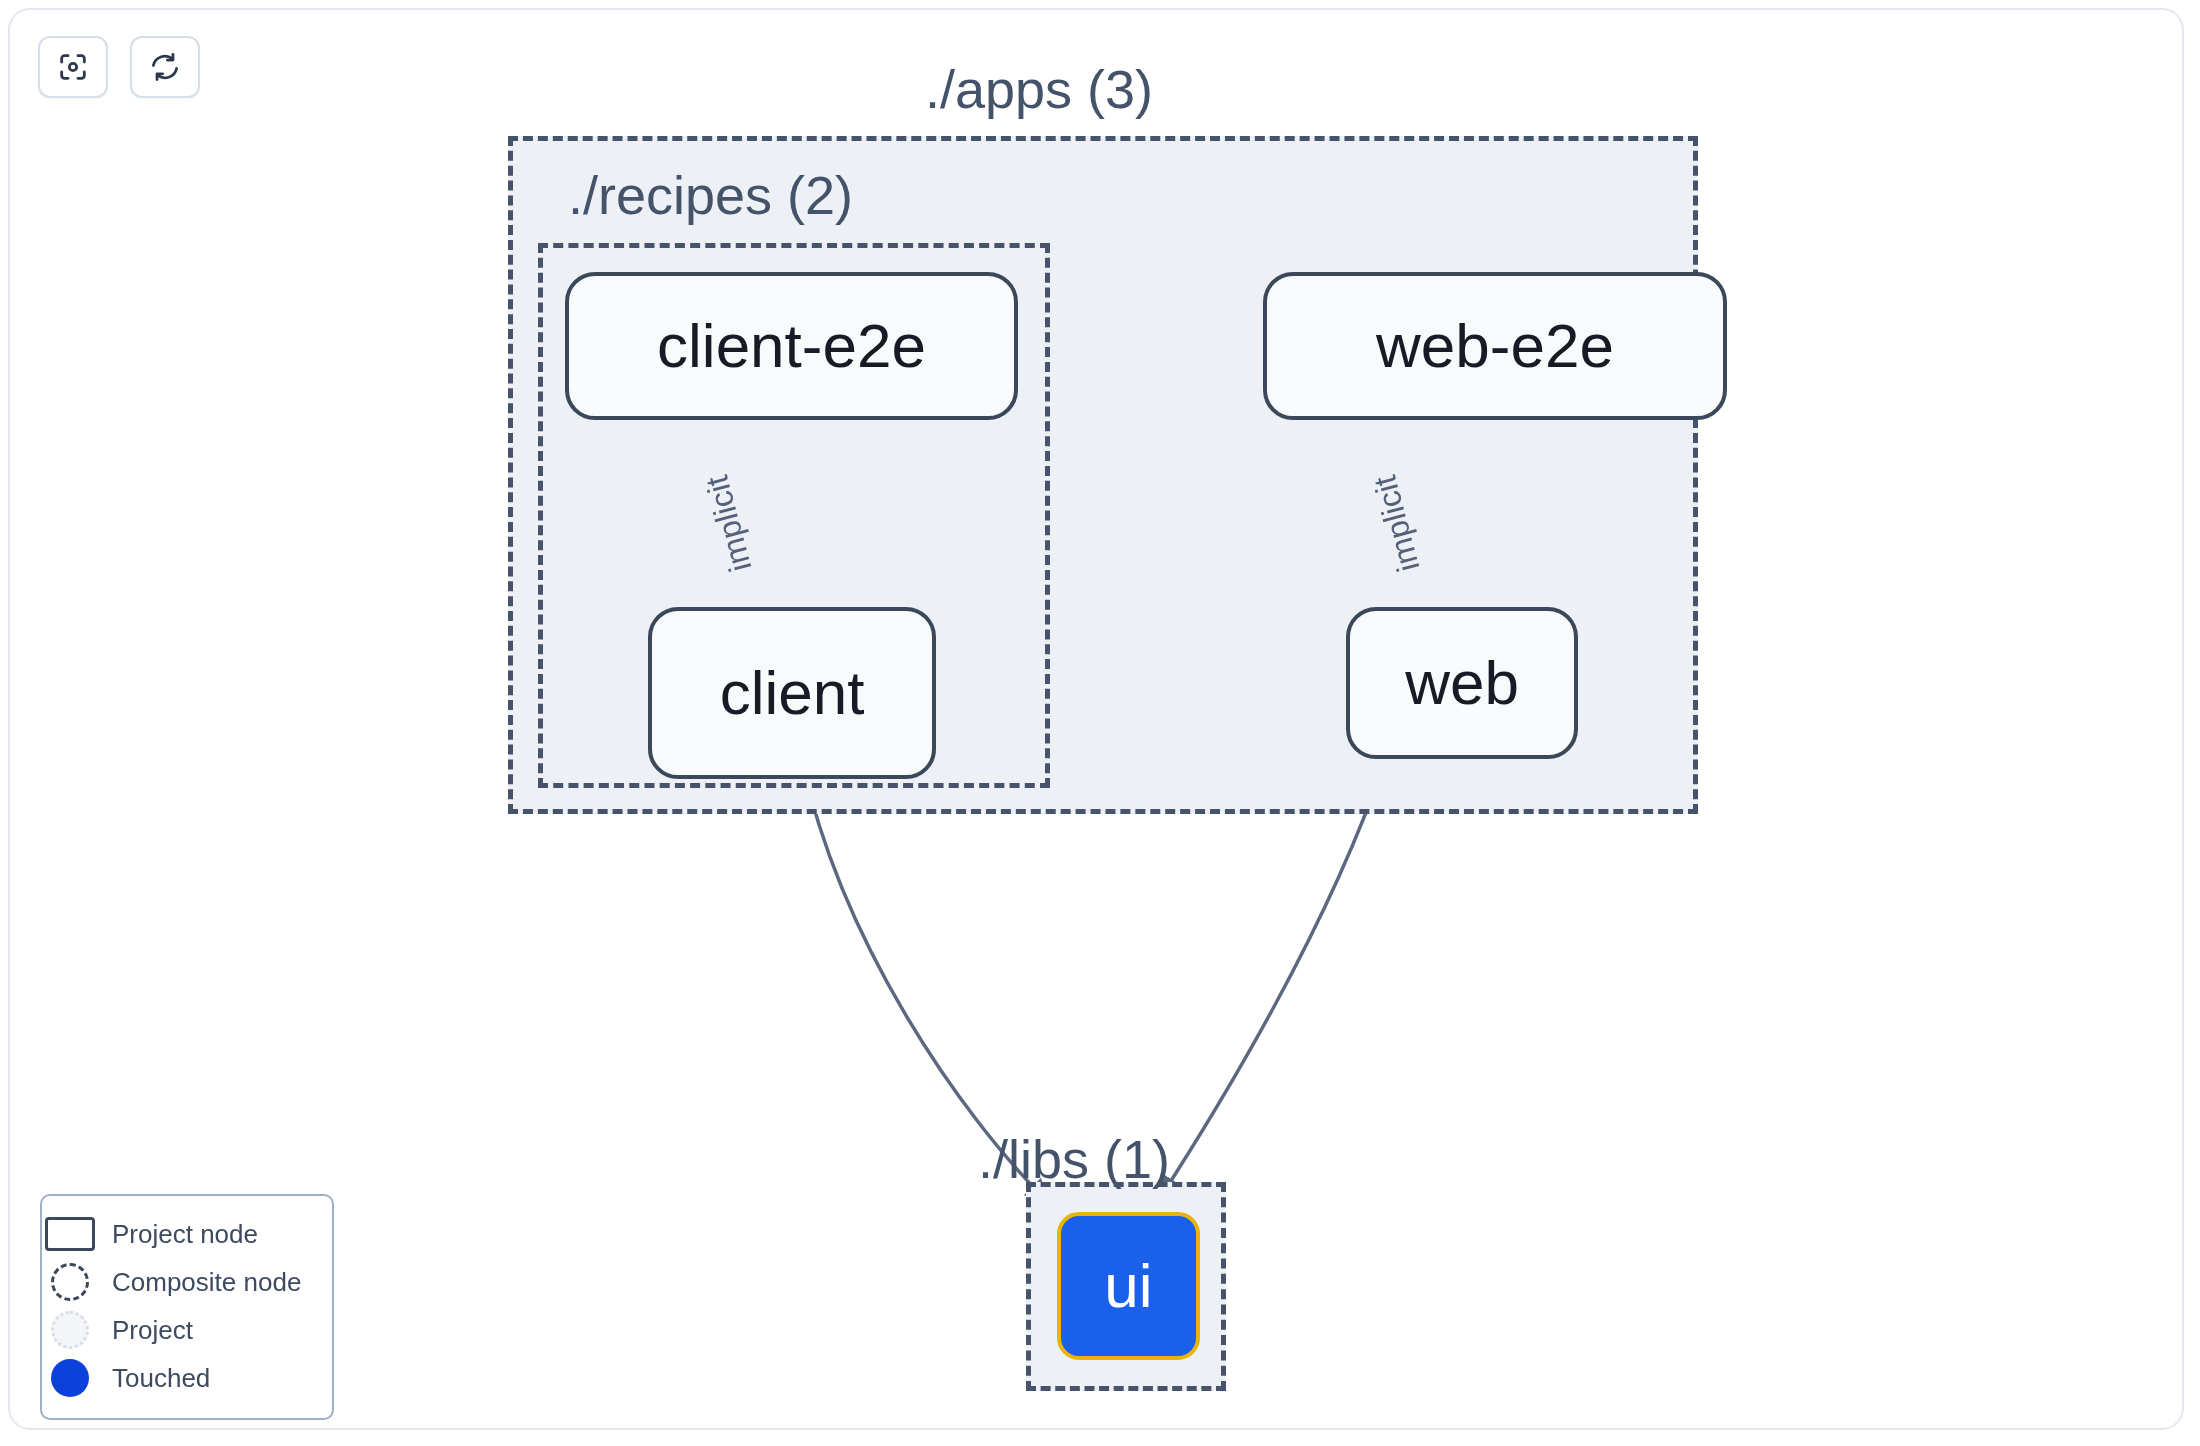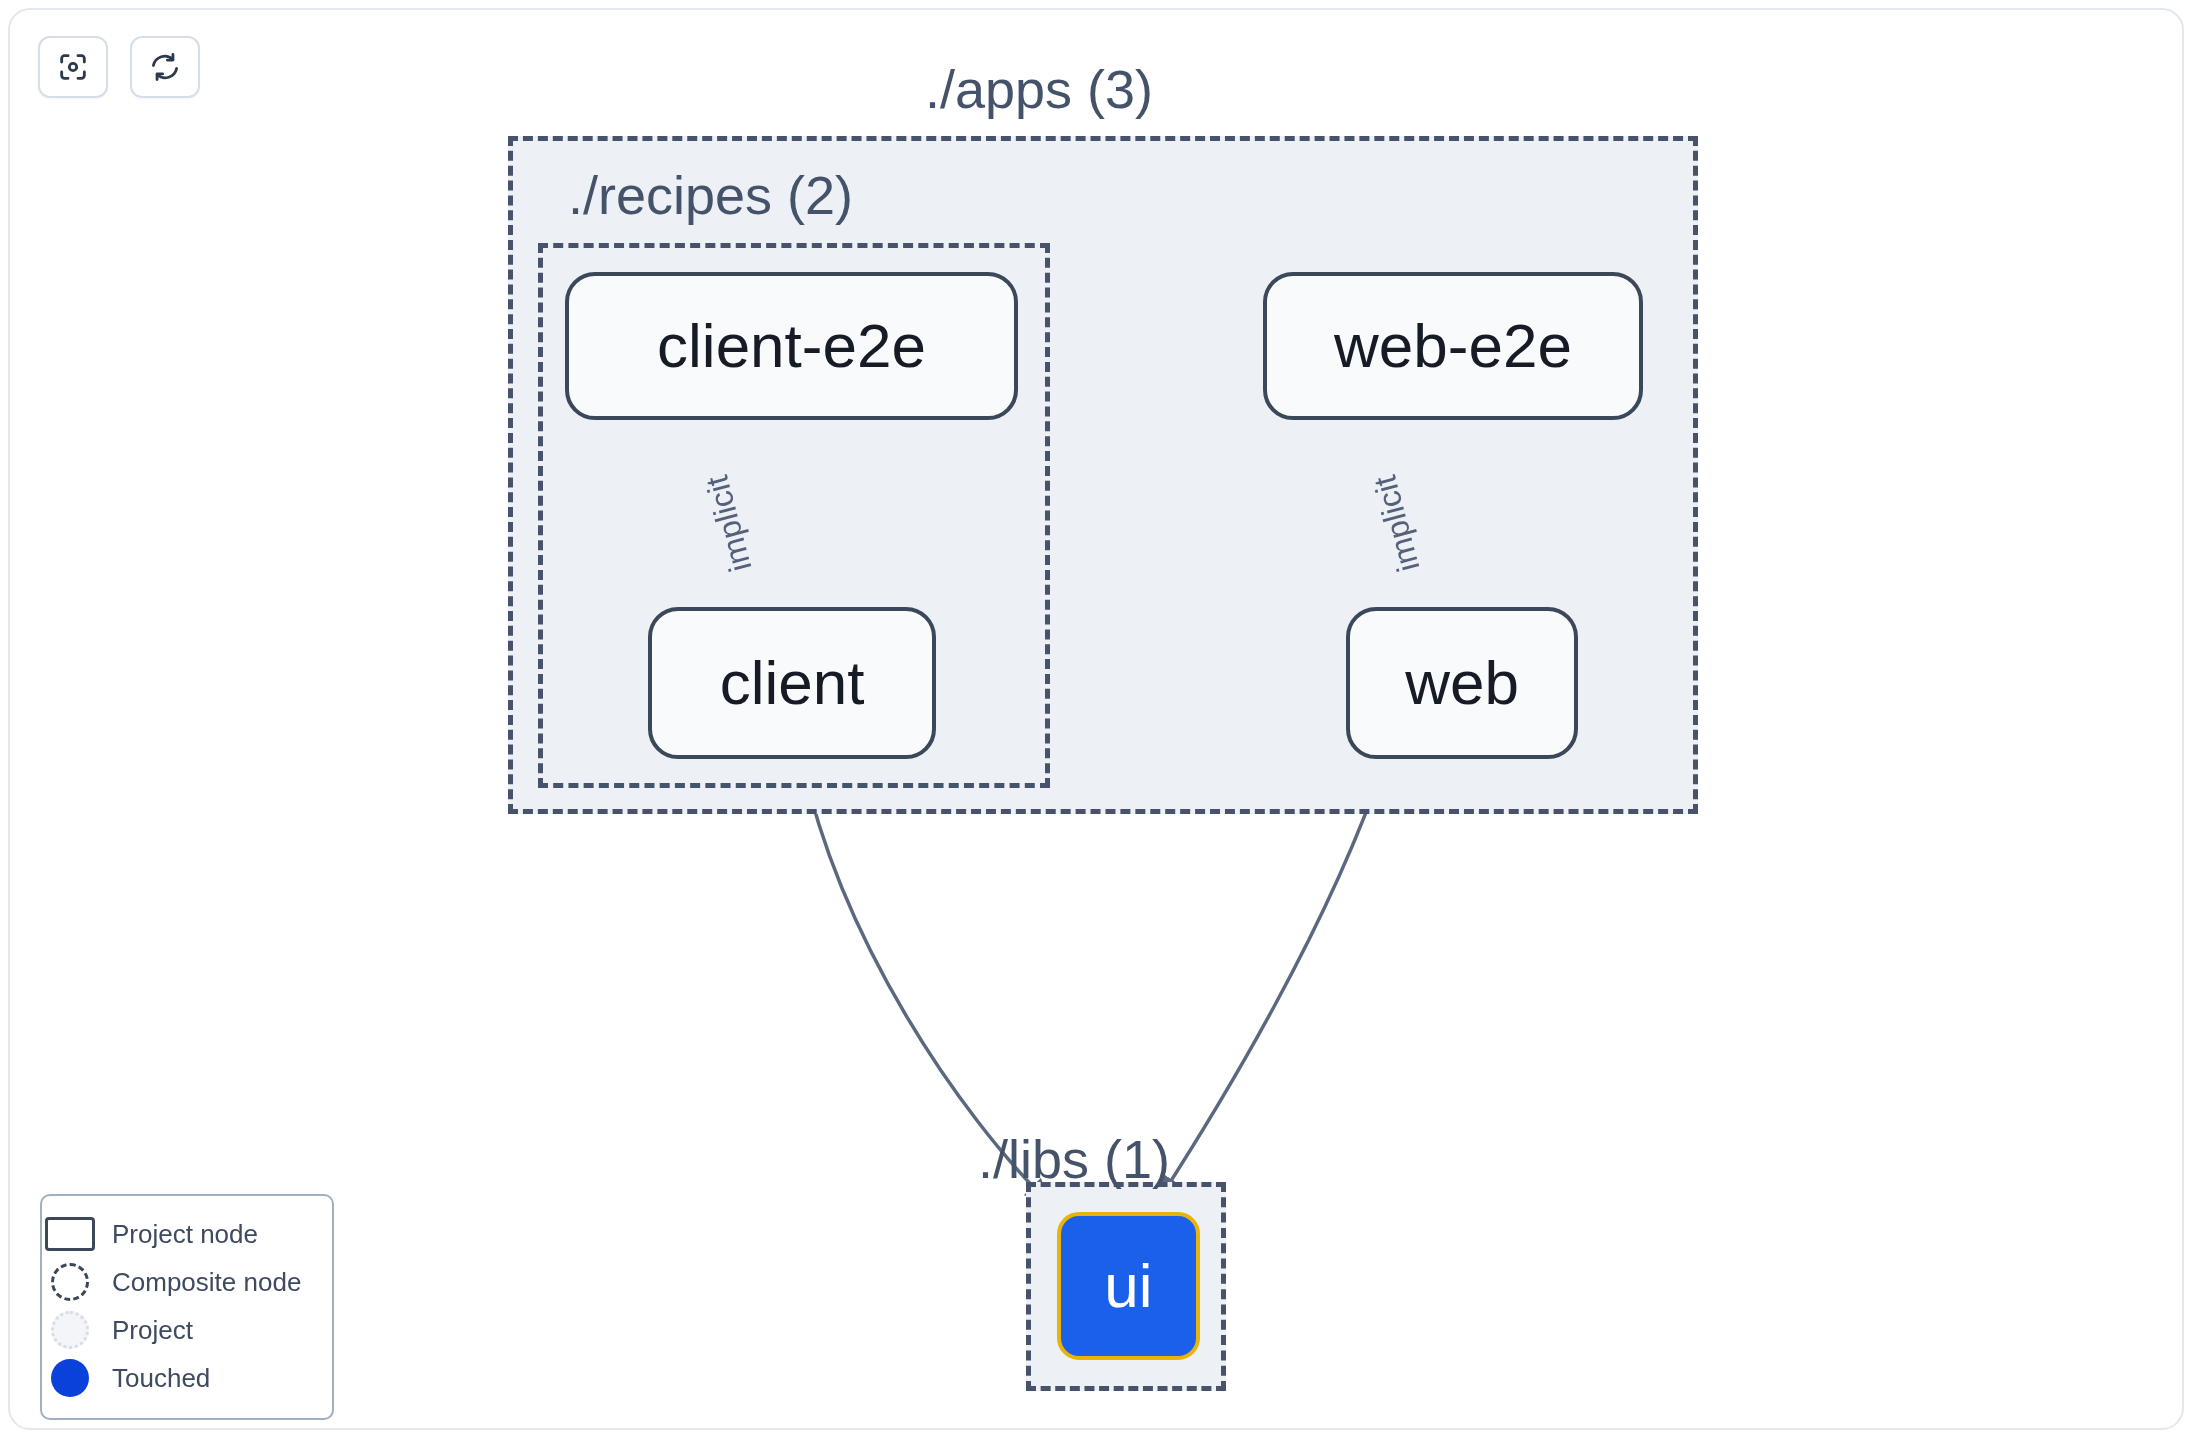--- a/index.html
+++ b/index.html
@@ -243,25 +243,25 @@
   </svg>
 
   <div class="edge-label" style="left:680px; top:505px;">implicit</div>
 
   <div class="edge-label" style="left:1348px; top:505px;">implicit</div>
 
   <div class="node" style="left:565px; top:272px; width:453px; height:148px;">
     <span class="node-label">client-e2e</span>
   </div>
 
-  <div class="node" style="left:1263px; top:272px; width:380px; height:148px;">
+  <div class="node" style="left:1263px; top:272px; width:464px; height:148px;">
     <span class="node-label">web-e2e</span>
   </div>
 
-  <div class="node" style="left:648px; top:607px; width:288px; height:152px;">
+  <div class="node" style="left:648px; top:607px; width:288px; height:172px;">
     <span class="node-label">client</span>
   </div>
 
   <div class="node" style="left:1346px; top:607px; width:232px; height:152px;">
     <span class="node-label">web</span>
   </div>
 
   <div class="node touched" style="left:1057px; top:1212px; width:143px; height:148px;">
     <span class="node-label">ui</span>
   </div>

